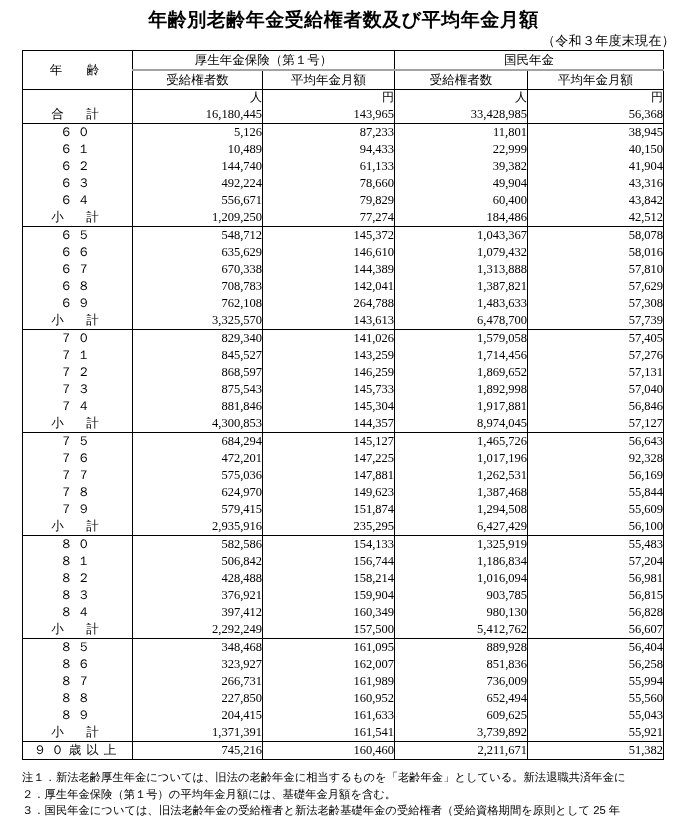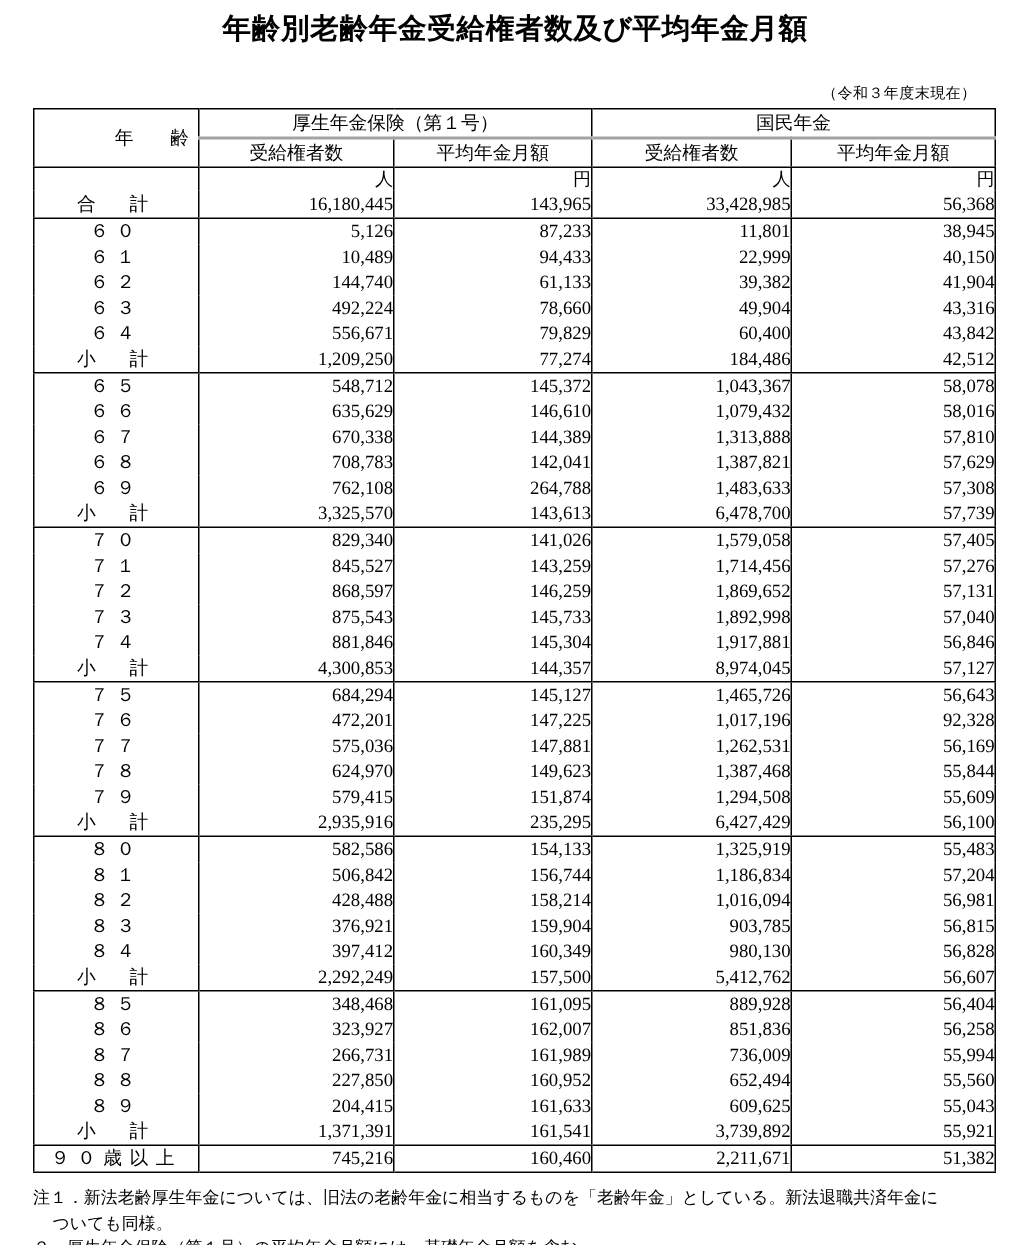--- a/index.html
+++ b/index.html
@@ -24,23 +24,23 @@
     font-size: 19px;
     letter-spacing: 0.5px;
     margin: 10px 0 0 0;
     padding: 0;
     line-height: 20px;
   }
 
   
   .date-note {
     text-align: right;
-    font-size: 10px;
-    padding-right: 36px;
-    margin-top: 25px;
+    font-size: 13px;
+    padding-right: 12px;
+    margin-top: 3px;
     letter-spacing: 0.3px;
     line-height: 15px;
   }
 
   
   .table-wrap {
     padding: 2px 22px 0 22px;
   }
   table.pension {
     border-collapse: collapse;
@@ -75,21 +75,21 @@
 
   
   .hdr {
     text-align: center;
     height: 18px;
   }
   .hdr-top {
     border-bottom: 2px solid #a3a3a3;
   }
   .hdr-age {
-    text-align: right;
+    text-align: center;
     letter-spacing: 6px;
     padding-left: 6px;
     border-bottom: 1.5px solid #000;
   }
   .hdr-sub {
     border-bottom: 1.5px solid #000;
   }
 
   
   td.age {
@@ -453,17 +453,16 @@
           <td class="num vsep-t">160,460</td>
           <td class="num vsep-l">2,211,671</td>
           <td class="num vsep-t">51,382</td>
         </tr>
       </tbody>
   </table>
 </div>
 
 <div class="notes">
   <span class="note-item first">注１．新法老齢厚生年金については、旧法の老齢年金に相当するものを「老齢年金」としている。新法退職共済年金に</span>
-  <span class="note-item indent2">ついても同様。</span>
   <span class="note-item">２．厚生年金保険（第１号）の平均年金月額には、基礎年金月額を含む。</span>
   <span class="note-item">３．国民年金については、旧法老齢年金の受給権者と新法老齢基礎年金の受給権者（受給資格期間を原則として 25 年</span>
 
 </div>
 
 </body></html>

